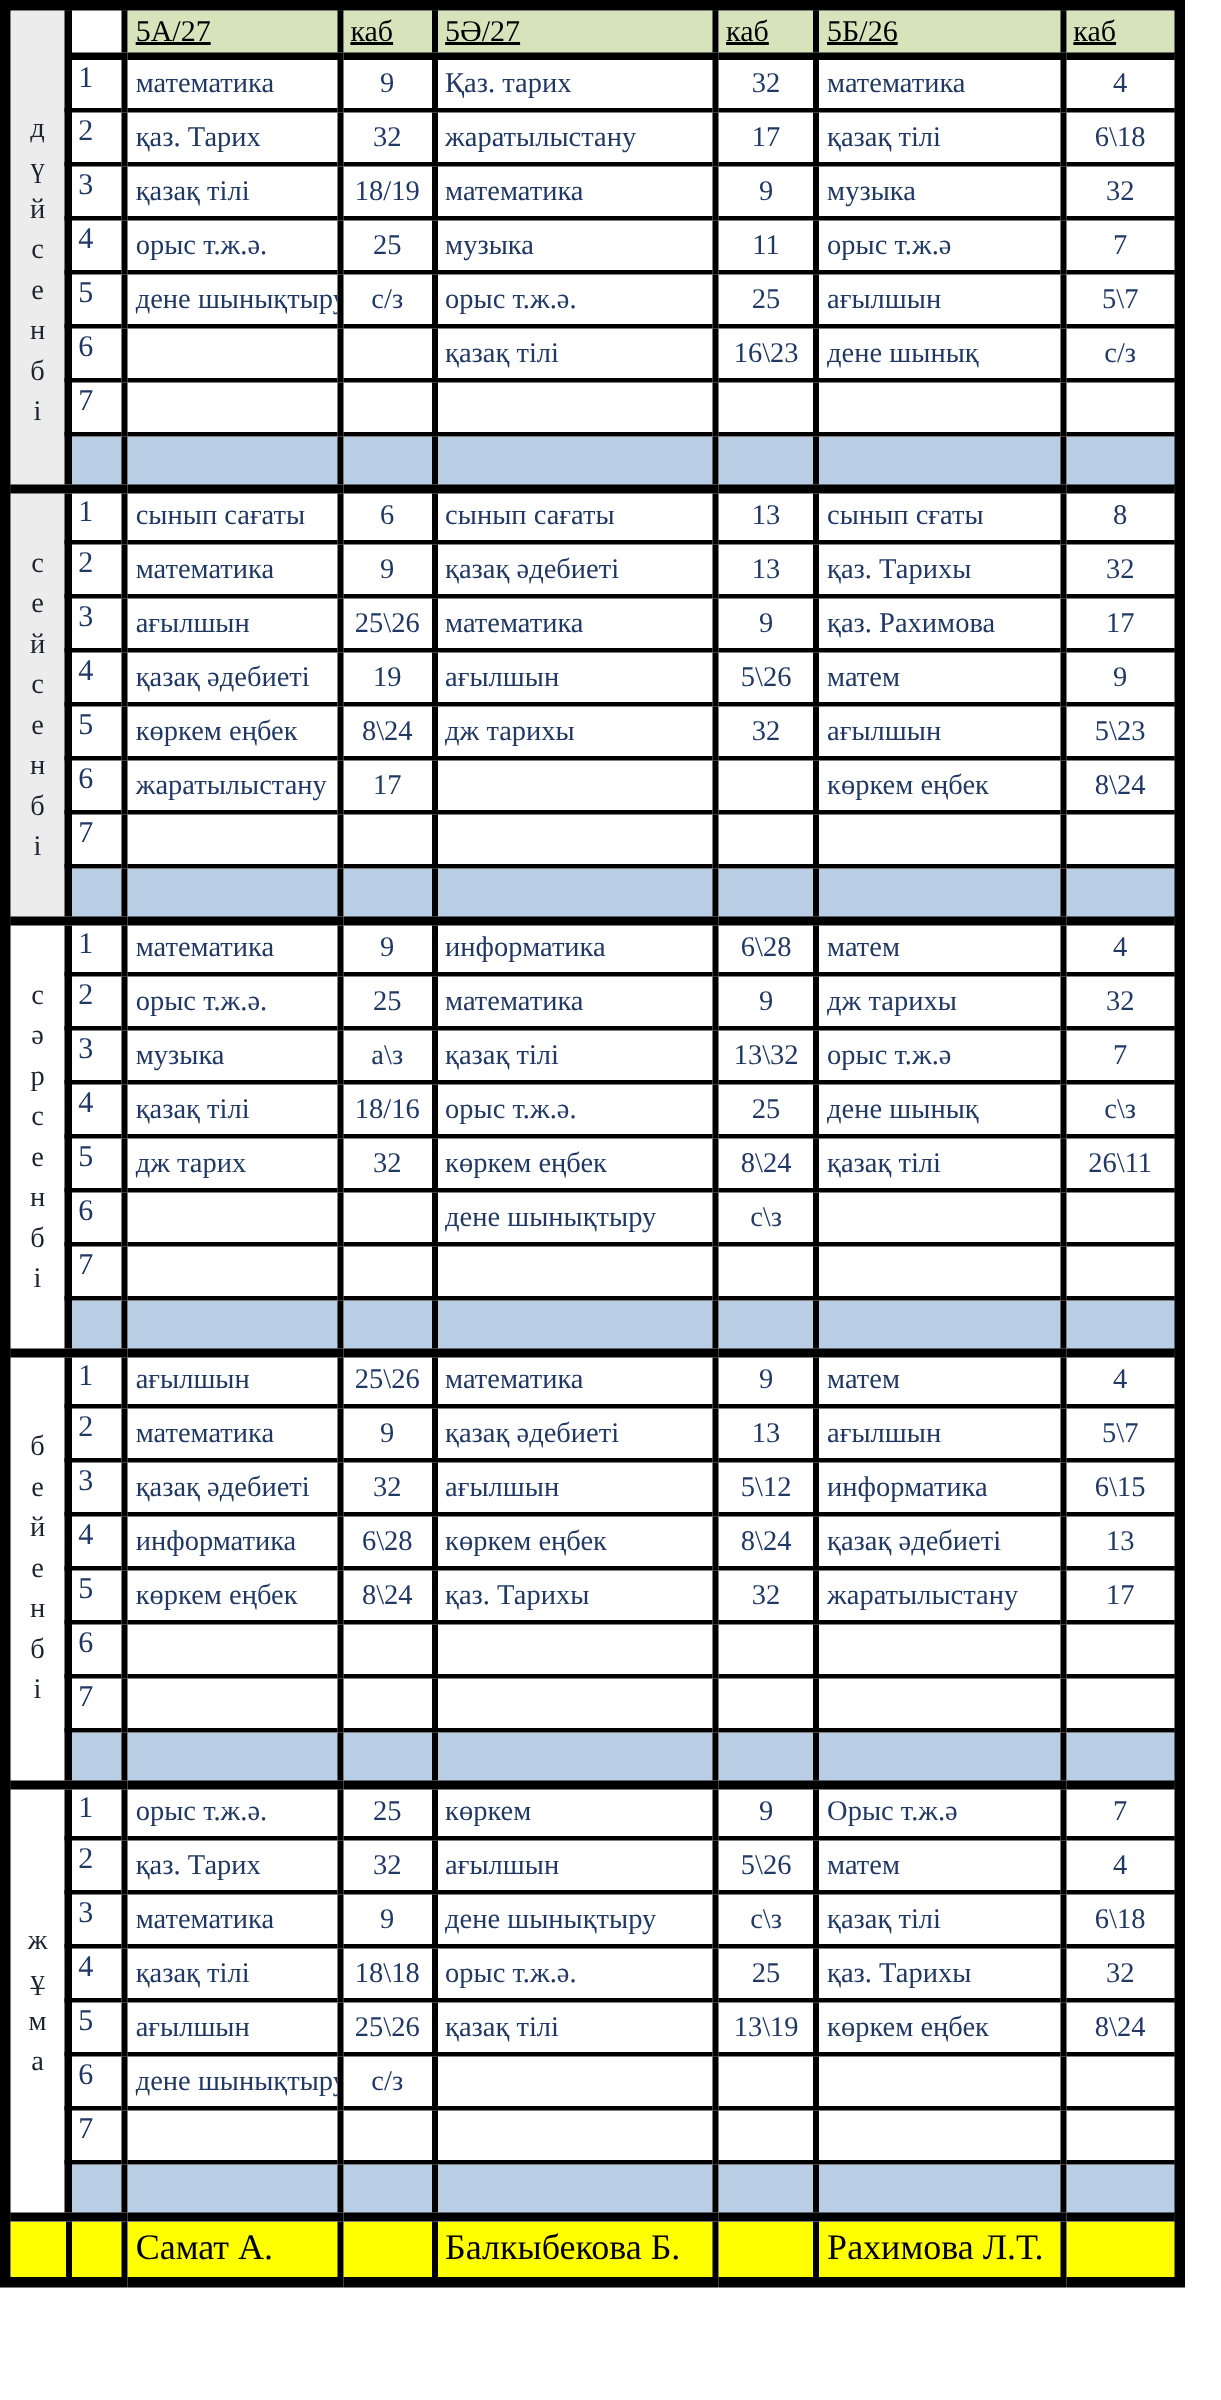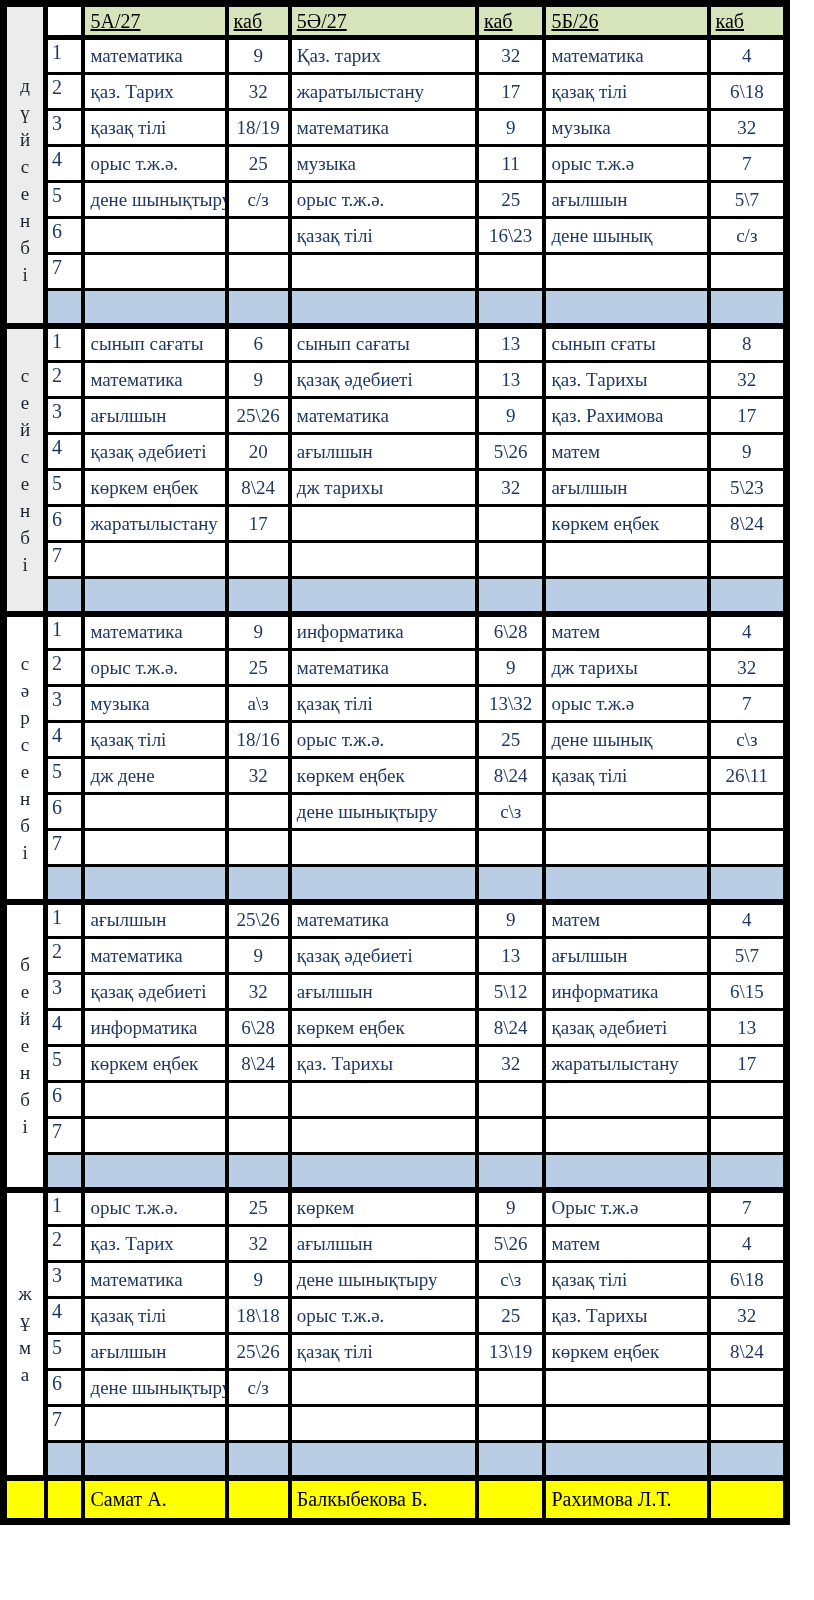--- a/index.html
+++ b/index.html
@@ -88,21 +88,21 @@
   }
   tr.sep-row { height: 36px; }
   td.sep {
     background: var(--separator-bg, #b9cde5);
     border-bottom-width: 6px;
   }
   tfoot tr { height: 44px; }
   td.foot {
     background: var(--footer-bg, #ffff00);
     color: #000;
-    font-size: 20px;
+    font-size: 24px;
     text-align: left;
     vertical-align: middle;
     padding: 0 0 0 5px;
     border-top-width: 6px;
     border-bottom-width: 7px;
     white-space: nowrap;
   }
 </style>
 </head>
 <body>
@@ -252,21 +252,21 @@
         <td class="subj">ағылшын</td>
         <td class="kab">25\26</td>
         <td class="subj">математика</td>
         <td class="kab">9</td>
         <td class="subj">қаз. Рахимова</td>
         <td class="kab">17</td>
       </tr>
       <tr class="period-row">
         <td class="num">4</td>
         <td class="subj">қазақ әдебиеті</td>
-        <td class="kab">20</td>
+        <td class="kab">19</td>
         <td class="subj">ағылшын</td>
         <td class="kab">5\26</td>
         <td class="subj">матем</td>
         <td class="kab">9</td>
       </tr>
       <tr class="period-row">
         <td class="num">5</td>
         <td class="subj">көркем еңбек</td>
         <td class="kab">8\24</td>
         <td class="subj">дж тарихы</td>
@@ -346,21 +346,21 @@
         <td class="num">4</td>
         <td class="subj">қазақ тілі</td>
         <td class="kab">18/16</td>
         <td class="subj">орыс т.ж.ә.</td>
         <td class="kab">25</td>
         <td class="subj">дене шынық</td>
         <td class="kab">с\з</td>
       </tr>
       <tr class="period-row">
         <td class="num">5</td>
-        <td class="subj">дж дене</td>
+        <td class="subj">дж тарих</td>
         <td class="kab">32</td>
         <td class="subj">көркем еңбек</td>
         <td class="kab">8\24</td>
         <td class="subj">қазақ тілі</td>
         <td class="kab">26\11</td>
       </tr>
       <tr class="period-row">
         <td class="num">6</td>
         <td class="subj"></td>
         <td class="kab"></td>

